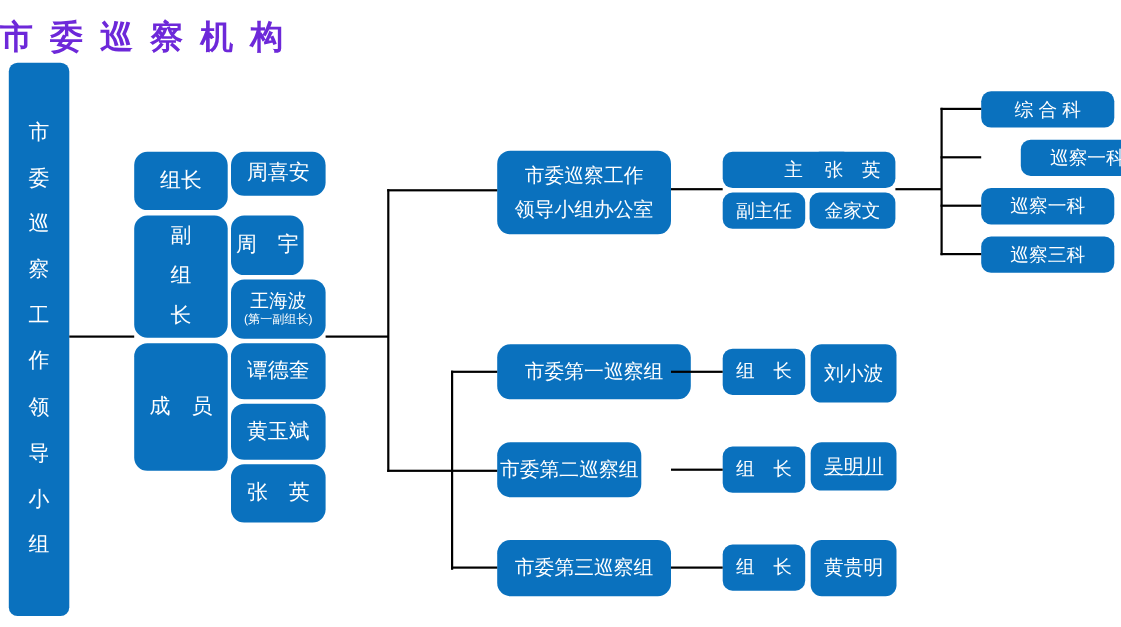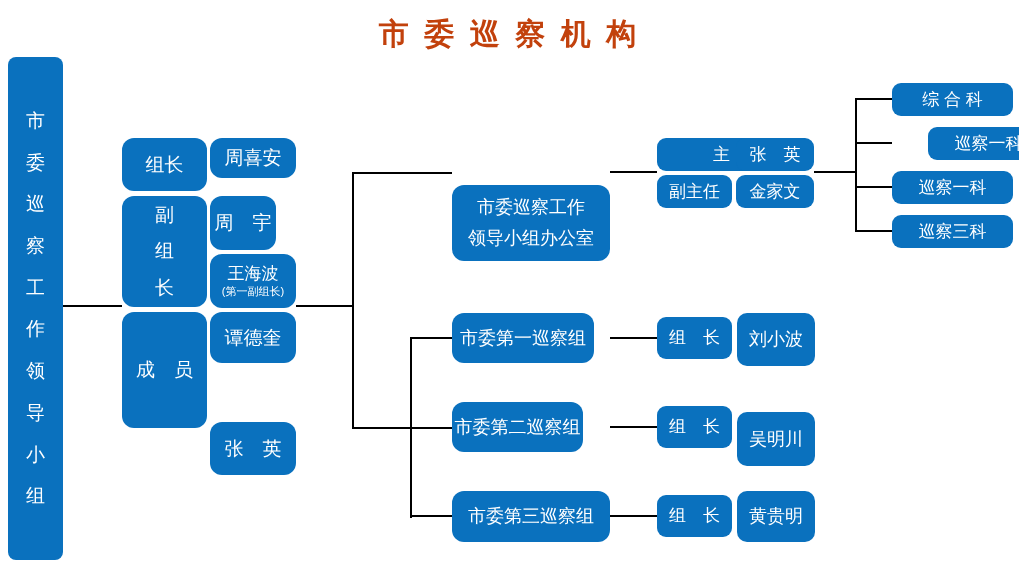--- a/index.html
+++ b/index.html
@@ -10,23 +10,23 @@
   html,body{margin:0;padding:0;background:#ffffff;}
   .stage{
     position:relative;
     width:1019px;height:570px;
     background:#ffffff;
     overflow:hidden;
     font-family:"Liberation Sans","DejaVu Sans",sans-serif;
   }
   .title{
     position:absolute;left:0;top:14px;width:100%;
-    margin:0;text-align:center;
+    margin:0;
     font-family:"Liberation Serif","DejaVu Serif",serif;
-    font-size:30px;font-weight:bold;color:#c2410c;
+    font-size:30px;font-weight:bold;color:#6d28d9;
     letter-spacing:4px;
   }
   .box{
     position:absolute;
     background:var(--blue);
     color:var(--txt);
     border-radius:12px;
     display:flex;align-items:center;justify-content:center;
     text-align:center;
     font-size:19px;
@@ -77,43 +77,44 @@
   </div>
   <div class="box" style="left:122px;top:312px;width:85px;height:116px;">成　员</div>
 
   <div class="box" style="left:210px;top:138px;width:86px;height:40px;">周喜安</div>
   <div class="box" style="left:210px;top:196px;width:66px;height:54px;">周　宇</div>
   <div class="box vstack name2" style="left:210px;top:254px;width:86px;height:54px;">
     <span class="main">王海波</span>
     <span class="note">(第一副组长)</span>
   </div>
   <div class="box" style="left:210px;top:312px;width:86px;height:51px;">谭德奎</div>
+  <div class="box" style="left:210px;top:367px;width:86px;height:51px;">黄玉斌</div>
   <div class="box" style="left:210px;top:422px;width:86px;height:53px;">张　英</div>
 
-  <div class="box vstack office-box" style="left:452px;top:137px;width:158px;height:76px;margin-top:48px;">
+  <div class="box vstack office-box" style="left:452px;top:137px;width:158px;height:76px;">
     <span>市委巡察工作</span>
     <span>领导小组办公室</span>
   </div>
   <div class="box small" style="left:657px;top:138px;width:75px;height:33px;padding-left:44px;">主　任</div>
   <div class="box small" style="left:736px;top:138px;width:78px;height:33px;">张　英</div>
   <div class="box small" style="left:657px;top:175px;width:75px;height:33px;">副主任</div>
   <div class="box small" style="left:892px;top:83px;width:121px;height:33px;">综 合 科</div>
 
   <div class="box small" style="left:736px;top:175px;width:78px;height:33px;">金家文</div>
   <div class="box small" style="left:928px;top:127px;width:121px;height:33px;">巡察一科</div>
   <div class="box small" style="left:892px;top:171px;width:121px;height:33px;">巡察一科</div>
   <div class="box small" style="left:892px;top:215px;width:121px;height:33px;">巡察三科</div>
 
-  <div class="box team-box" style="left:452px;top:313px;width:142px;height:50px;">市委第一巡察组</div>
+  <div class="box team-box" style="left:452px;top:313px;width:176px;height:50px;">市委第一巡察组</div>
   <div class="box small" style="left:657px;top:317px;width:75px;height:42px;">组　长</div>
   <div class="box team-box" style="left:737px;top:313px;width:78px;height:53px;border-radius:10px;">刘小波</div>
 
   <div class="box team-box" style="left:452px;top:402px;width:131px;height:50px;">市委第二巡察组</div>
   <div class="box small" style="left:657px;top:406px;width:75px;height:42px;">组　长</div>
-  <div class="box team-box" style="left:737px;top:412px;width:78px;height:54px;border-radius:10px;">吴明川</div>
+  <div class="box team-box" style="left:737px;top:402px;width:78px;height:44px;border-radius:10px;text-decoration:underline;">吴明川</div>
 
   <div class="box team-box" style="left:452px;top:491px;width:158px;height:51px;">市委第三巡察组</div>
   <div class="box small" style="left:657px;top:495px;width:75px;height:42px;">组　长</div>
   <div class="box team-box" style="left:737px;top:491px;width:78px;height:51px;border-radius:10px;">黄贵明</div>
 
   <div class="line" style="left:63px;top:305px;width:59px;height:2px;"></div>
   <div class="line" style="left:296px;top:305px;width:57px;height:2px;"></div>
   <div class="line" style="left:352px;top:172px;width:2px;height:257px;"></div>
   <div class="line" style="left:352px;top:172px;width:100px;height:2px;"></div>
   <div class="line" style="left:352px;top:427px;width:100px;height:2px;"></div>

